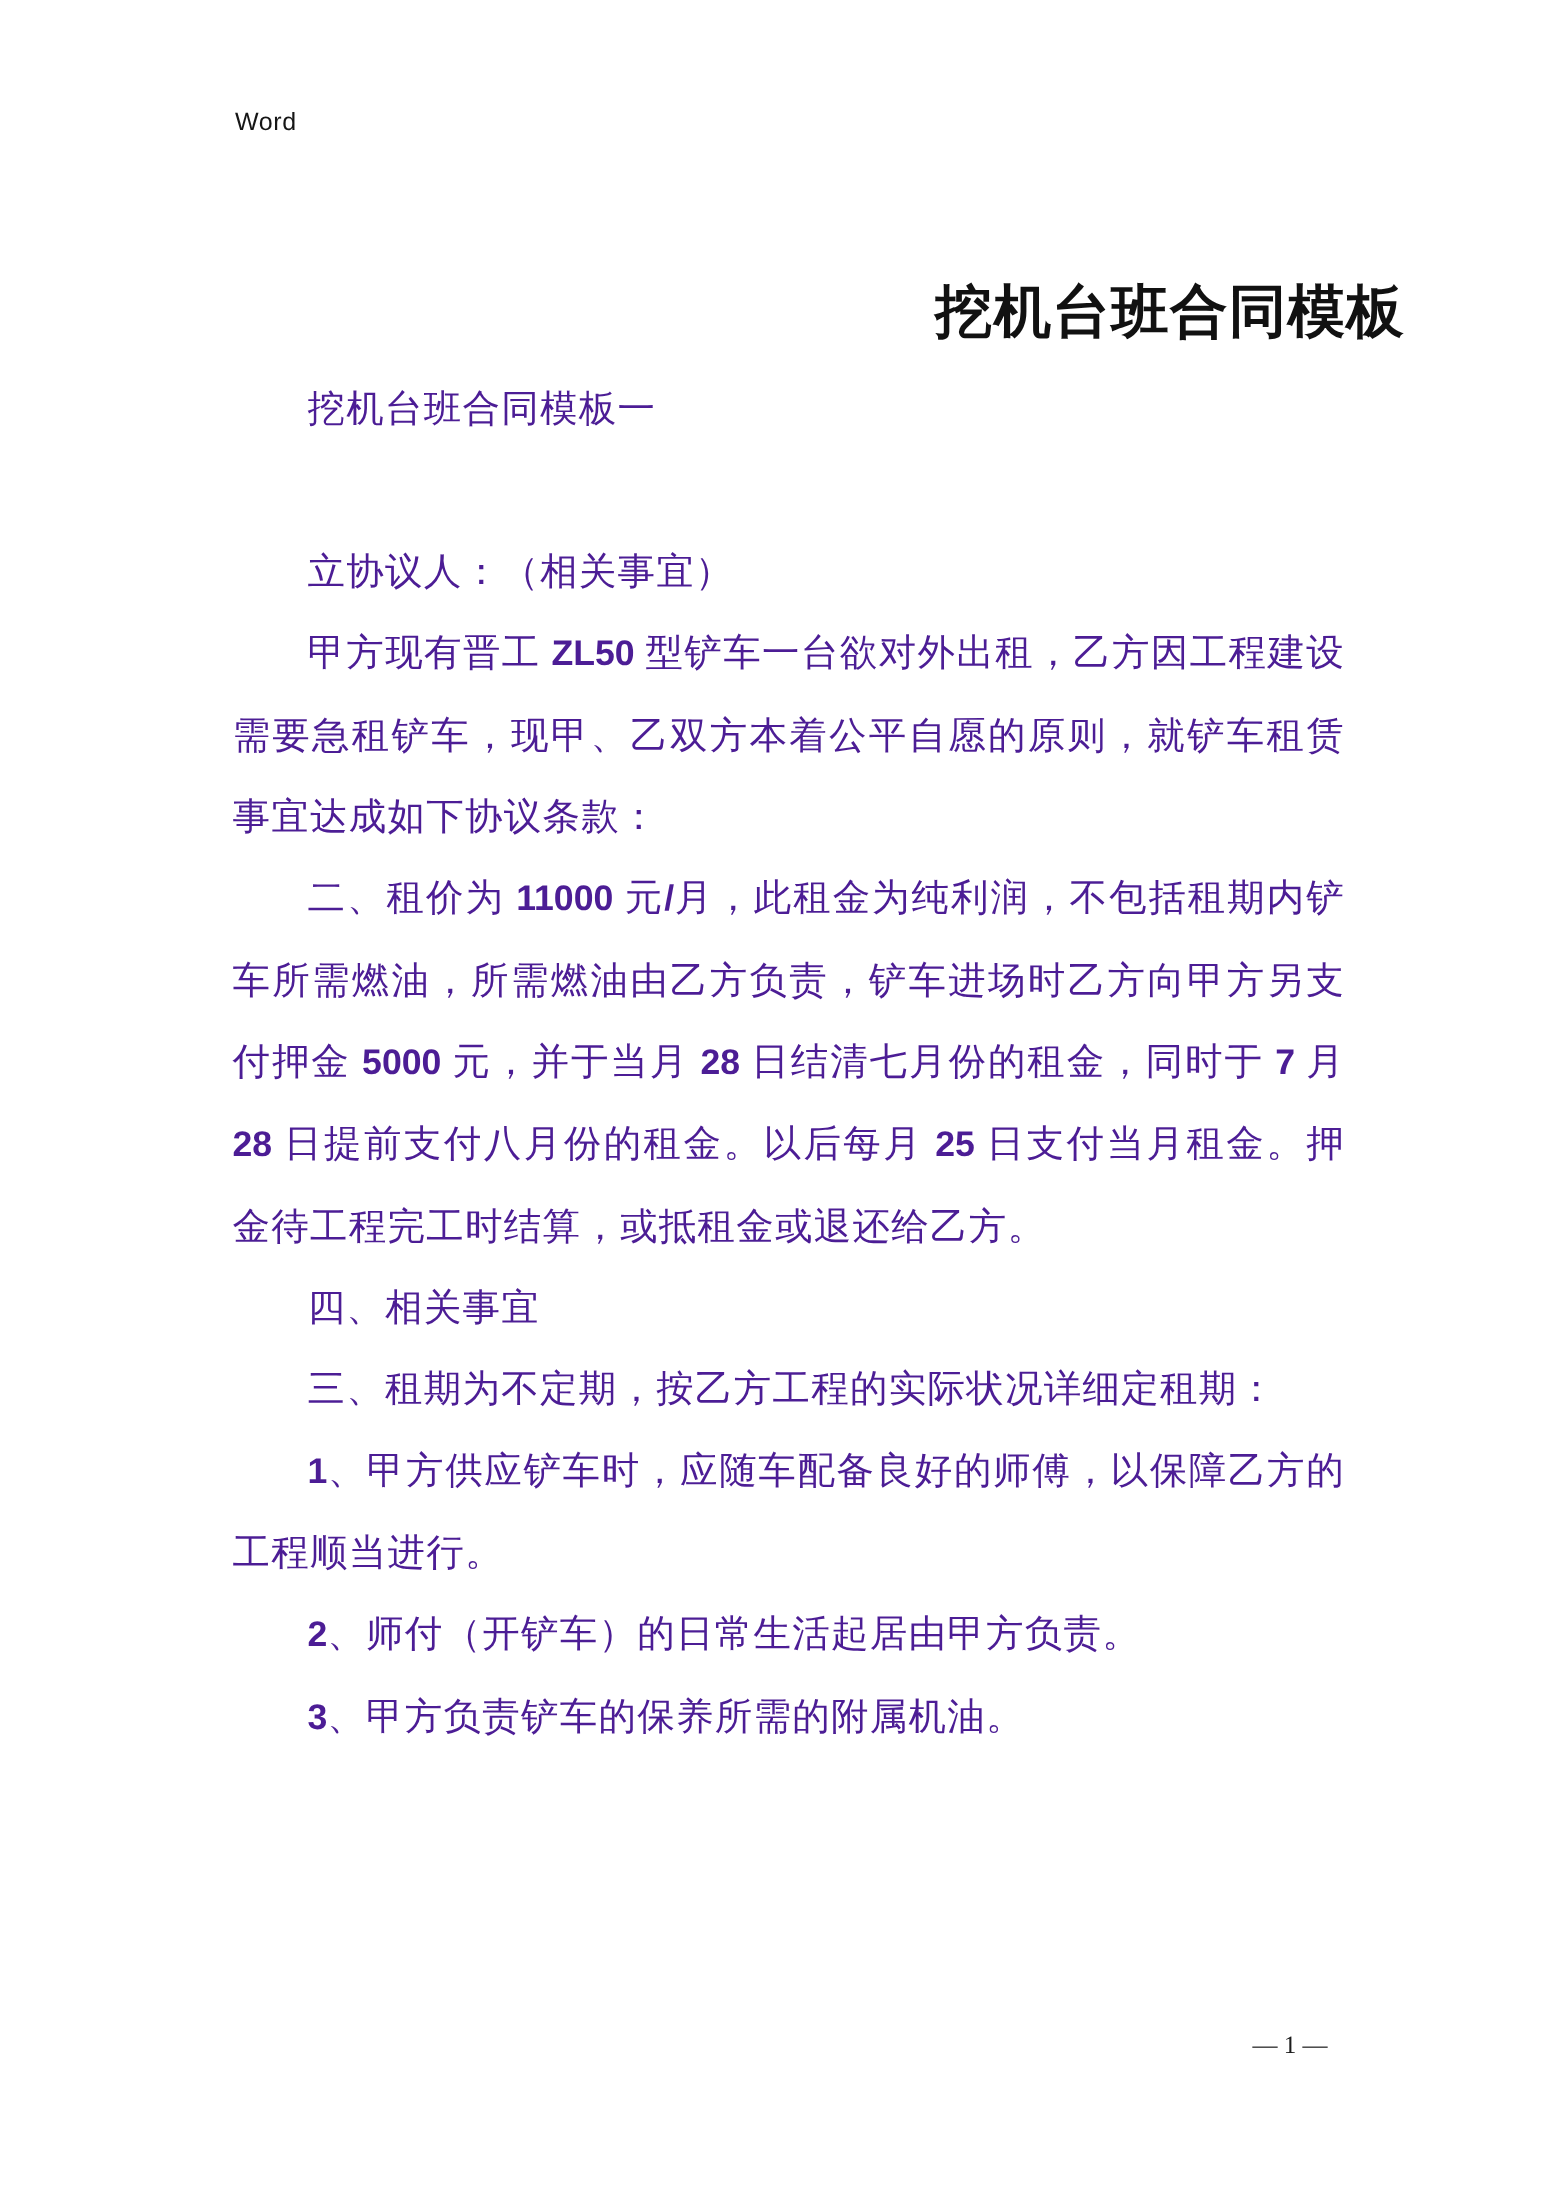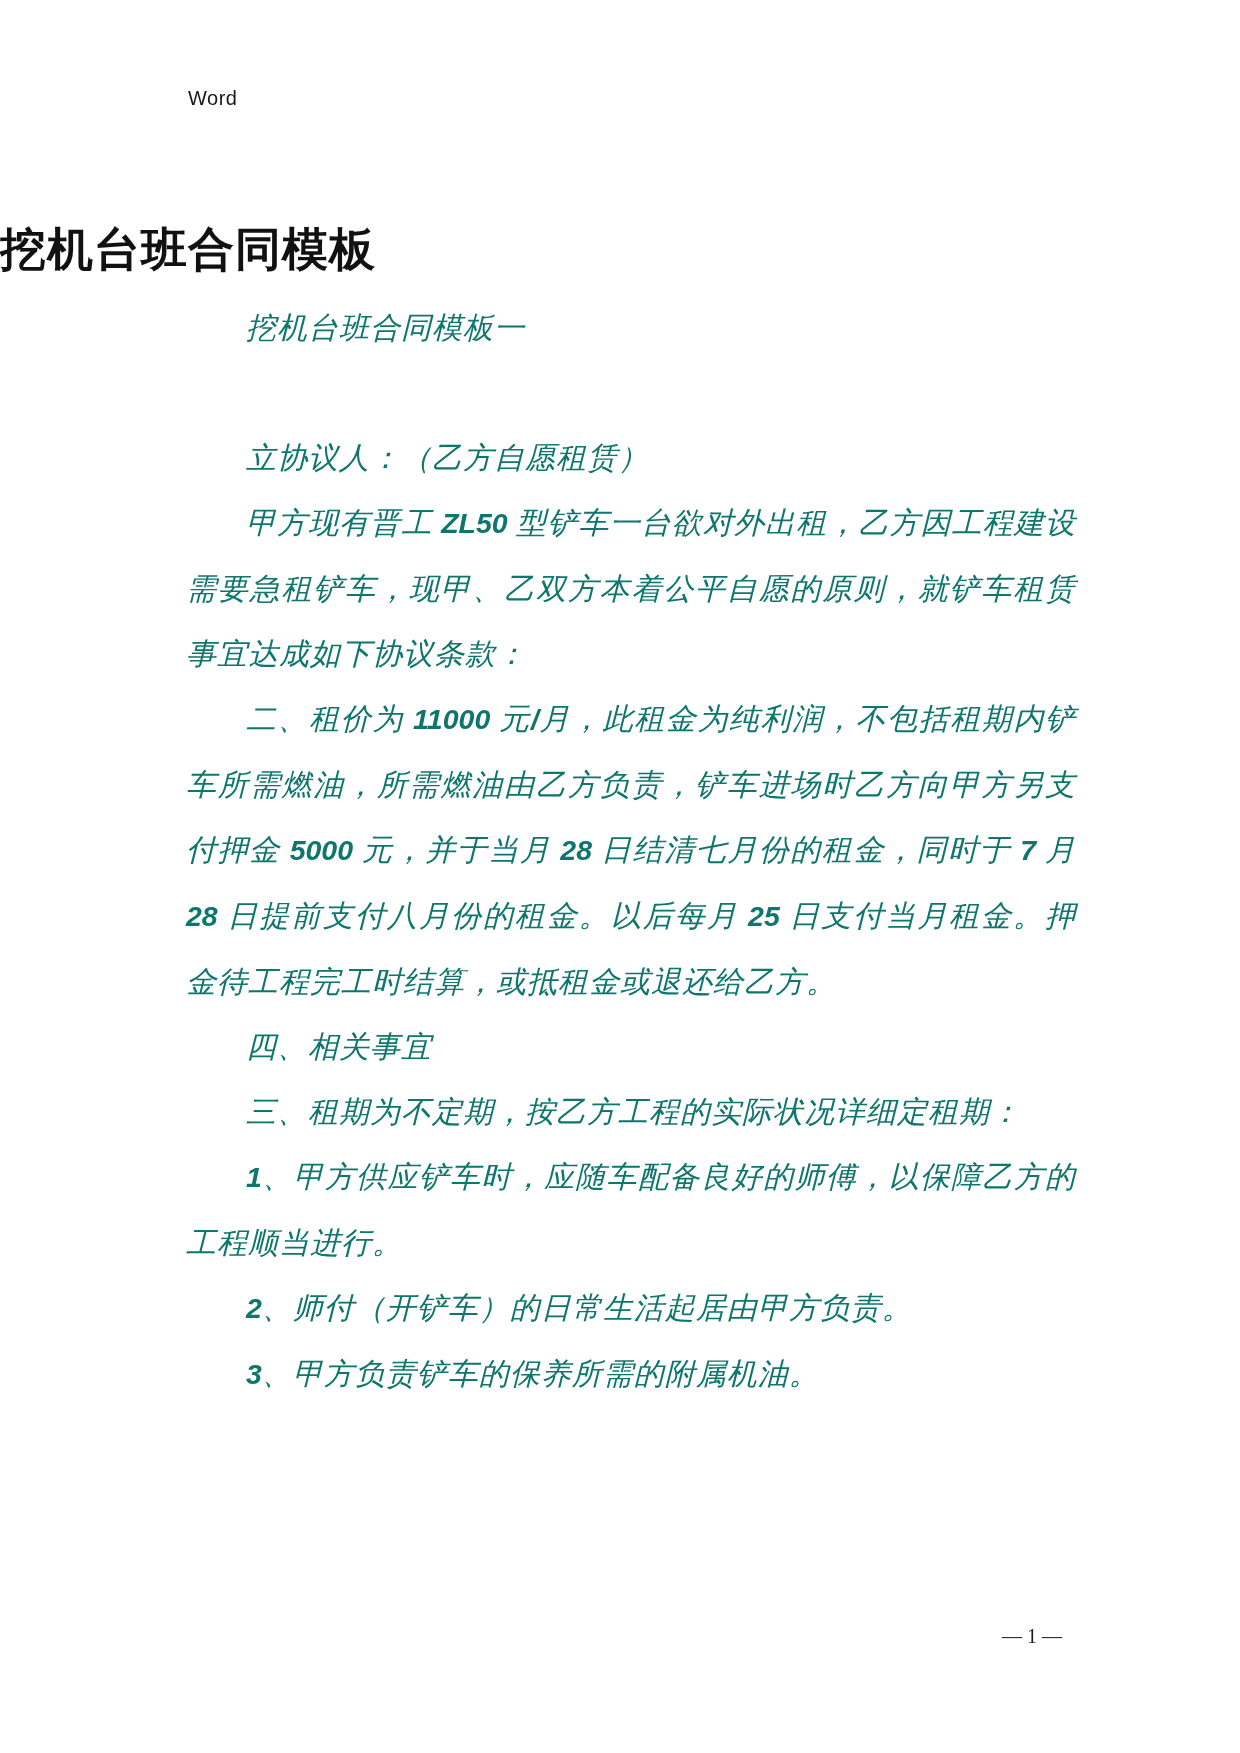--- a/index.html
+++ b/index.html
@@ -24,43 +24,42 @@
     font-size: 20px;
     line-height: 28px;
     color: #161616;
     letter-spacing: 0.5px;
   }
   .doc-title {
     position: absolute;
     left: 0;
     top: 186px;
     width: 1124px;
-    text-align: left;
+    text-align: right;
     font-size: 46px;
     line-height: 66px;
     font-weight: 700;
     color: #111111;
     letter-spacing: 1px;
   }
   .doc-body {
     position: absolute;
     left: 186px;
     top: 295px;
     width: 890px;
   }
   .body-para {
     margin: 0;
     font-size: 30px;
     line-height: 65px;
     letter-spacing: 1px;
     text-align: justify;
     text-indent: 60px;
     word-break: break-all;
-    color: #0f766e;
-    font-style: italic;
+    color: #4c1d95;
   }
   
   .body-para:first-child {
     margin-bottom: 65px;
   }
   .latin {
     font-family: "Liberation Sans", "DejaVu Sans", sans-serif;
     font-weight: 700;
     letter-spacing: 0;
     font-size: 0.95em;
@@ -78,21 +77,21 @@
 </head>
 <body>
 
 <div class="page">
   <span class="word-label">Word</span>
 
   <h1 class="doc-title">挖机台班合同模板</h1>
 
   <div class="doc-body">
       <p class="body-para">挖机台班合同模板一</p>
-      <p class="body-para">立协议人：（乙方自愿租赁）</p>
+      <p class="body-para">立协议人：（相关事宜）</p>
       <p class="body-para">甲方现有晋工 <span class="latin">ZL50</span> 型铲车一台欲对外出租，乙方因工程建设需要急租铲车，现甲、乙双方本着公平自愿的原则，就铲车租赁事宜达成如下协议条款：</p>
       <p class="body-para">二、租价为 <span class="latin">11000</span> 元<span class="latin">/</span>月，此租金为纯利润，不包括租期内铲车所需燃油，所需燃油由乙方负责，铲车进场时乙方向甲方另支付押金 <span class="latin">5000</span> 元，并于当月 <span class="latin">28</span> 日结清七月份的租金，同时于 <span class="latin">7</span> 月 <span class="latin">28</span> 日提前支付八月份的租金。以后每月 <span class="latin">25</span> 日支付当月租金。押金待工程完工时结算，或抵租金或退还给乙方。</p>
       <p class="body-para">四、相关事宜</p>
       <p class="body-para">三、租期为不定期，按乙方工程的实际状况详细定租期：</p>
       <p class="body-para"><span class="latin">1</span>、甲方供应铲车时，应随车配备良好的师傅，以保障乙方的工程顺当进行。</p>
       <p class="body-para"><span class="latin">2</span>、师付（开铲车）的日常生活起居由甲方负责。</p>
       <p class="body-para"><span class="latin">3</span>、甲方负责铲车的保养所需的附属机油。</p>
     </div>
 
   <span class="page-number">— 1 —</span>

